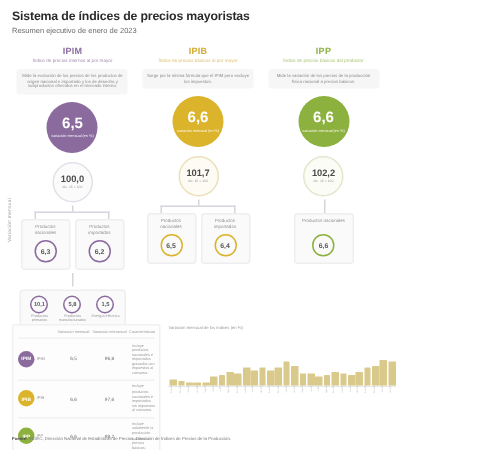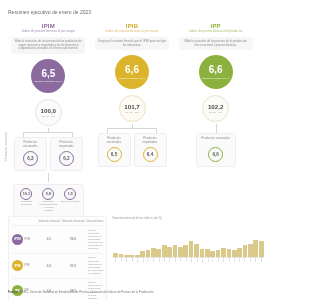--- a/index.html
+++ b/index.html
@@ -177,20 +177,21 @@
     position: absolute; left: 8px; bottom: 6px; right: 8px;
     font-size: 2.9px; color: #7a7a7a; line-height: 1.2;
   }
   .footer b { color: #4a4a4a; }
 </style>
 </head>
 <body>
 
 <div class="page">
 
+  <div class="title">Sistema de índices de precios mayoristas</div>
   <div class="subtitle">Resumen ejecutivo de enero de 2023</div>
 
   <div class="vaxis">Variación mensual</div>
 
   <div class="cols">
 
     <div class="col c-ipim">
       <div class="col-name">IPIM</div>
       <div class="col-sub">Índice de precios internos al por mayor</div>
       <div class="col-desc">Mide la evolución de los precios de los productos de origen nacional e importado y los de desecho y subproductos ofrecidos en el mercado interno.</div>

